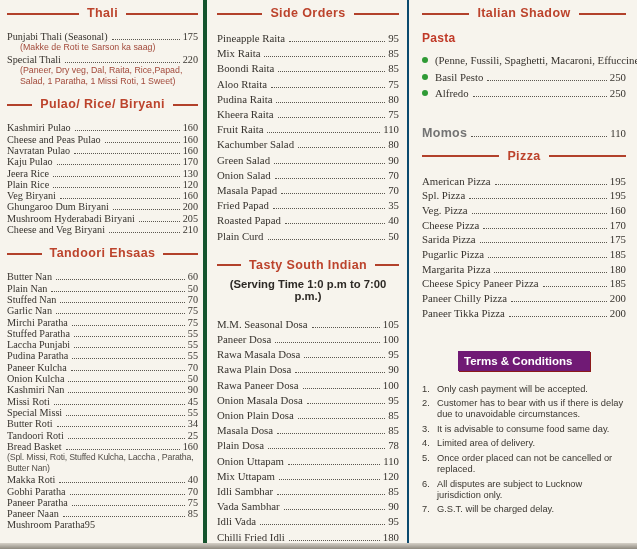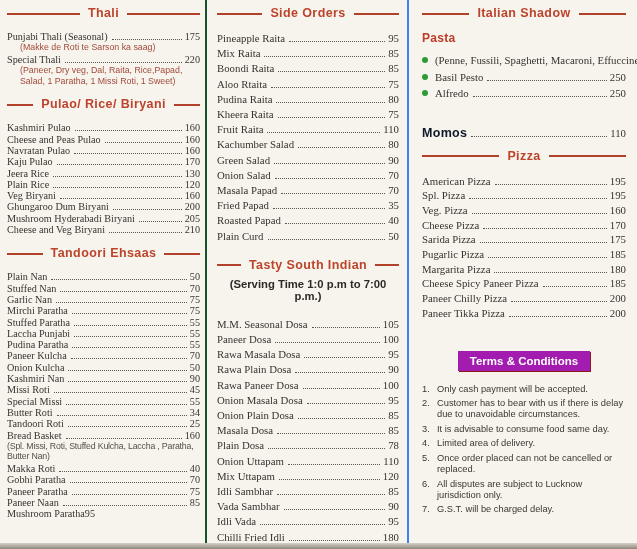--- a/index.html
+++ b/index.html
@@ -4,22 +4,22 @@
 <style>
   html,body{margin:0;padding:0}
   body{
     width:637px;height:549px;position:relative;overflow:hidden;
     background:#f7f4ed;
     font-family:"Liberation Serif",serif;
     color:#37332e;
   }
   .menu{display:flex;height:543px}
   .col{box-sizing:border-box}
-  .col-left{width:207px;border-right:2px solid #14532d;padding:4px 5px 0 7px}
-  .col-mid{width:202px;border-right:2px solid #3b82f6;padding:4px 8px 0 10px}
+  .col-left{width:207px;border-right:4px solid #14532d;padding:4px 5px 0 7px}
+  .col-mid{width:202px;border-right:2px solid #0c4a6e;padding:4px 8px 0 10px}
   .col-right{width:226px;padding:4px 9px 0 13px}
 
   .sec-head{display:flex;align-items:center;gap:8px;margin:2px 0 11px}
   .sec-head::before,.sec-head::after{content:"";flex:1;border-top:2px solid #b2412b;margin-top:1px}
   .sec-title{
     color:#bc432c;font-family:"Liberation Sans",sans-serif;font-weight:bold;
     font-size:12.5px;letter-spacing:.4px;white-space:nowrap
   }
 
   .mi{display:flex;align-items:baseline}
@@ -45,27 +45,27 @@
   }
 
   .pasta-head{color:#c03a28;font-family:"Liberation Sans",sans-serif;font-weight:bold;
     font-size:12px;margin:5px 0 7px;letter-spacing:.3px}
   .bullet-row{display:flex;align-items:baseline;font-size:10.8px;line-height:16.5px}
   .bullet{width:6px;height:6px;border-radius:50%;background:#2f9a35;margin-right:7px;flex:none;align-self:center}
   .bullet-row .dots{flex:1;border-bottom:1.6px dotted #5b574f;margin:0 3px 2px 4px}
   .bullet-row .nm{white-space:nowrap}
 
   .momos-row{display:flex;align-items:baseline;margin:24px 0 9px}
-  .momos-name{color:#0f172a;font-family:"Liberation Sans",sans-serif;font-weight:bold;font-size:12.5px;letter-spacing:.3px}
+  .momos-name{color:#737373;font-family:"Liberation Sans",sans-serif;font-weight:bold;font-size:12.5px;letter-spacing:.3px}
   .momos-row .dots{flex:1;border-bottom:1.6px dotted #5b574f;margin:0 3px 3px 4px}
   .momos-row .pr{font-size:10.8px}
 
   .terms-box{
-    background:#a21caf;color:#ffffff;font-family:"Liberation Sans",sans-serif;
-    font-weight:bold;font-size:11.5px;text-align:center;width:120px;
+    background:#701a75;color:#ffffff;font-family:"Liberation Sans",sans-serif;
+    font-weight:bold;font-size:11.5px;text-align:left;width:120px;
     margin:30px auto 13px;padding:4px 6px;box-shadow:1px 1px 0 #8c1a1a
   }
   .term-row{display:flex;font-family:"Liberation Sans",sans-serif;font-size:9.3px;
     color:#3b3731;line-height:11px;margin-bottom:3.6px}
   .term-num{width:15px;flex:none}
 
   .bottom-band{
     position:absolute;left:0;bottom:0;width:637px;height:6px;
     background:linear-gradient(to bottom,#d6d1c8,#8e897f)
   }
@@ -144,20 +144,25 @@
         </div>
         <div class="mi">
           <span class="nm">Cheese and Veg Biryani</span>
           <span class="dots"></span>
           <span class="pr">210</span>
         </div>
       </div>
       <div class="section s2">
         <div class="sec-head">
           <span class="sec-title">Tandoori Ehsaas</span>
+        </div>
+        <div class="mi">
+          <span class="nm">Butter Nan</span>
+          <span class="dots"></span>
+          <span class="pr">60</span>
         </div>
         <div class="mi">
           <span class="nm">Plain Nan</span>
           <span class="dots"></span>
           <span class="pr">50</span>
         </div>
         <div class="mi">
           <span class="nm">Stuffed Nan</span>
           <span class="dots"></span>
           <span class="pr">70</span>

